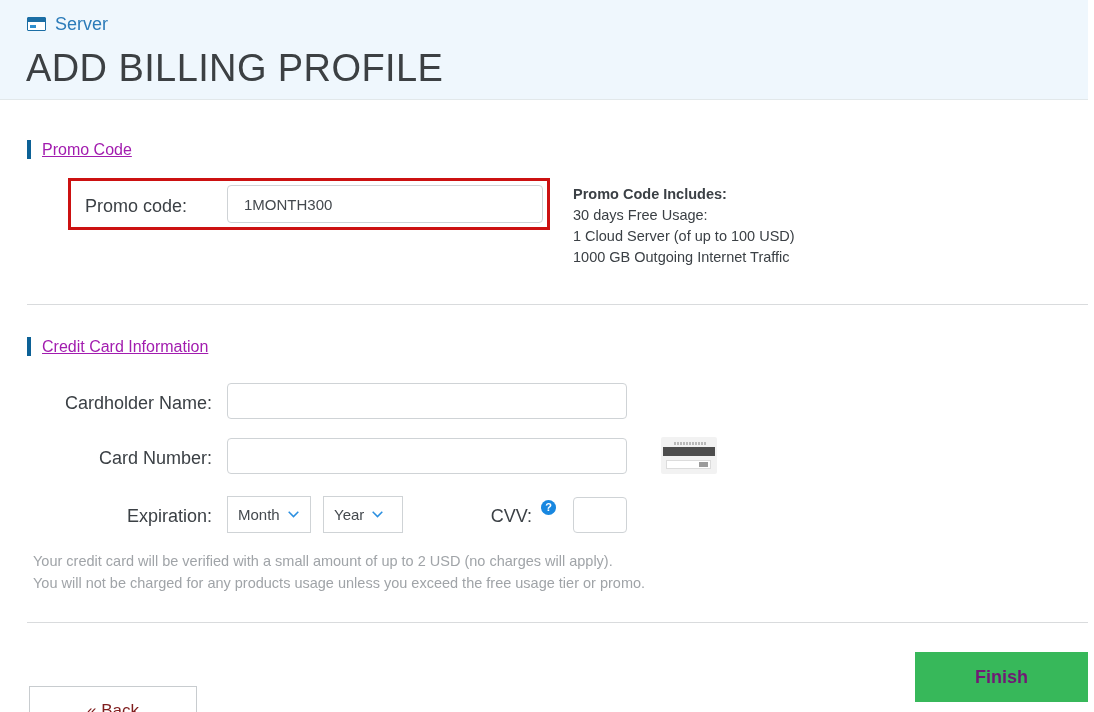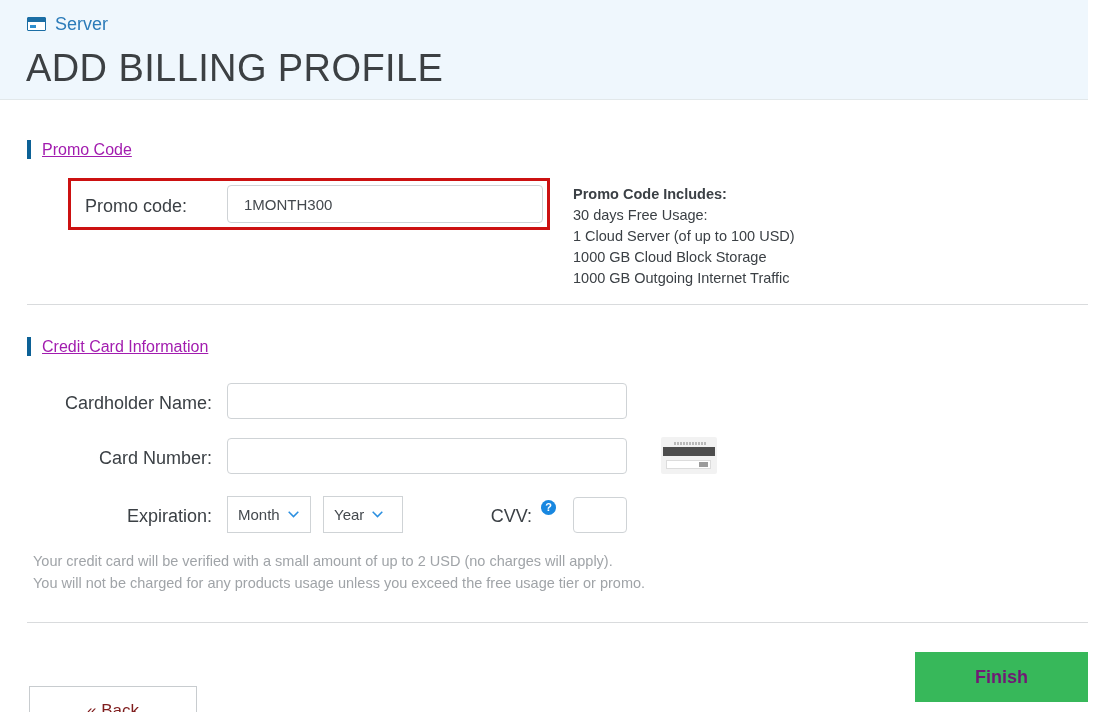--- a/index.html
+++ b/index.html
@@ -302,21 +302,20 @@
   <div class="promo-highlight"></div>
 
   <div class="field-label" style="left:85px; top:196px; width:148px; text-align:left;">Promo code:</div>
 
   <input class="text-input" style="left: 227px; top: 185px; width: 316px; height: 38px;" value="1MONTH300">
 
   <div class="promo-includes">
     <span class="head">Promo Code Includes:</span>
     <span class="line">30 days Free Usage:</span>
     <span class="line">1 Cloud Server (of up to 100 USD)</span>
-    <span class="line">1000 GB Cloud Block Storage</span>
     <span class="line">1000 GB Outgoing Internet Traffic</span>
   </div>
 
   <div class="divider" style="top:304px;"></div>
 
   <div class="section-header" style="left:27px; top:337px;">
     <span class="accent-bar"></span>
     <span class="section-title">Credit Card Information</span>
   </div>
 

